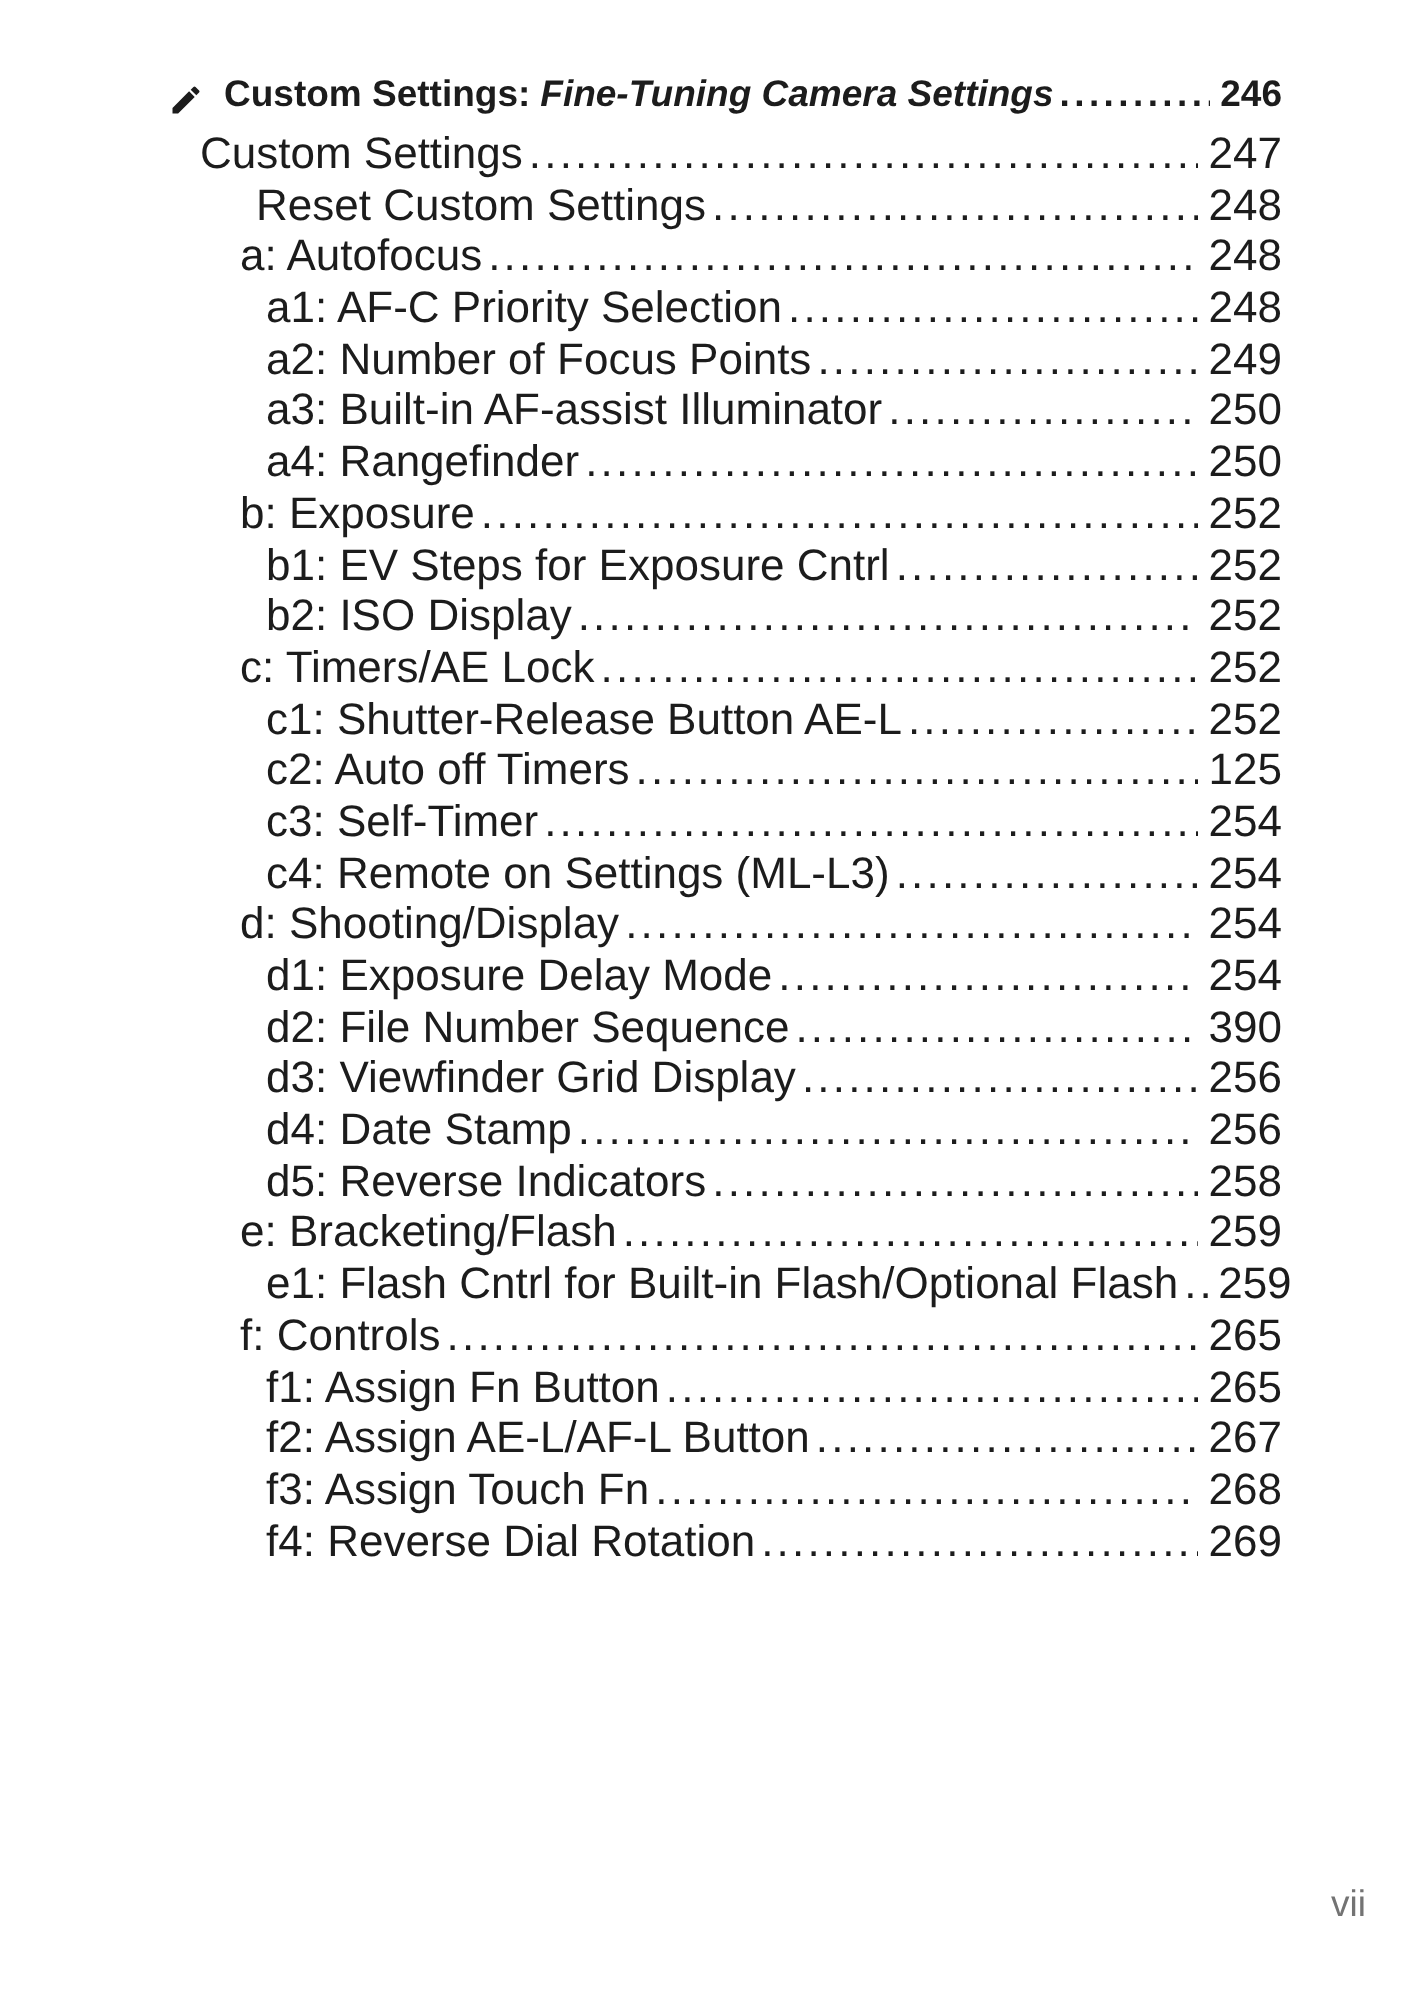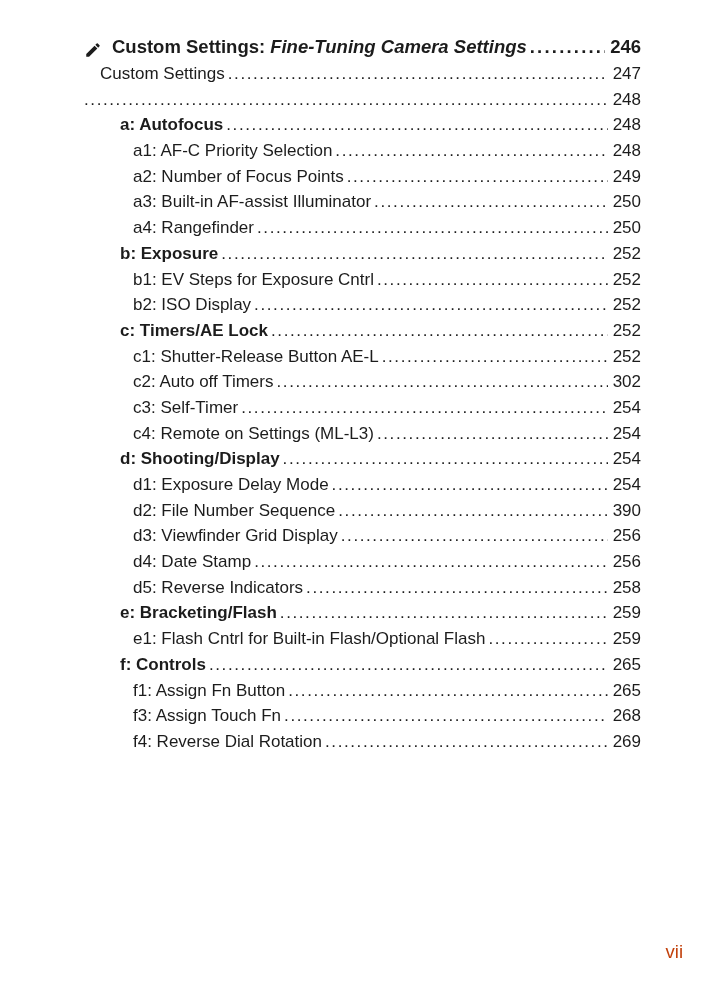--- a/index.html
+++ b/index.html
@@ -19,21 +19,21 @@
   .toc {
     position: absolute;
     left: 84px;
     top: 36px;
     width: 557px;
   }
   .toc-row {
     display: flex;
     align-items: baseline;
     height: 25.7px;
-    font-size: 17px;
+    font-size: 22px;
     white-space: nowrap;
   }
   .toc-row .title {
     flex: 0 0 auto;
     padding-right: 3px;
   }
   .toc-row .leader {
     flex: 1 1 auto;
     overflow: hidden;
     white-space: nowrap;
@@ -73,29 +73,29 @@
     transform: scaleX(0.93);
     transform-origin: left baseline;
   }
   .toc-heading .leader::after {
     letter-spacing: 2.2px;
     font-weight: bold;
   }
   
   .lvl-sub1   .title { padding-left: 16px; }
   .lvl-reset  .title { padding-left: 44px; }
-  .lvl-letter .title { padding-left: 36px; font-weight: bold; }
+  .lvl-letter .title { padding-left: 36px; }
   .lvl-num    .title { padding-left: 49px; }
 
   .footer-pagenum {
     position: absolute;
     right: 26px;
     top: 941px;
     font-size: 18.5px;
-    color: #c2410c;
+    color: #737373;
   }
 </style>
 </head>
 <body>
 
 <div class="page">
 
   <div class="toc">
 
     <div class="toc-row toc-heading">
@@ -109,20 +109,21 @@
       <span class="pagenum">246</span>
     </div>
 
     <div>
         <div class="toc-row lvl-sub1">
     <span class="title">Custom Settings</span>
     <span class="leader"></span>
     <span class="pagenum">247</span>
   </div>
         <div class="toc-row lvl-reset">
+    <span class="title">Reset Custom Settings</span>
     <span class="leader"></span>
     <span class="pagenum">248</span>
   </div>
         <div class="toc-row lvl-letter">
     <span class="title">a: Autofocus</span>
     <span class="leader"></span>
     <span class="pagenum">248</span>
   </div>
         <div class="toc-row lvl-num">
     <span class="title">a1: AF-C Priority Selection</span>
@@ -165,21 +166,21 @@
     <span class="pagenum">252</span>
   </div>
         <div class="toc-row lvl-num">
     <span class="title">c1: Shutter-Release Button AE-L</span>
     <span class="leader"></span>
     <span class="pagenum">252</span>
   </div>
         <div class="toc-row lvl-num">
     <span class="title">c2: Auto off Timers</span>
     <span class="leader"></span>
-    <span class="pagenum">302</span>
+    <span class="pagenum">125</span>
   </div>
         <div class="toc-row lvl-num">
     <span class="title">c3: Self-Timer</span>
     <span class="leader"></span>
     <span class="pagenum">254</span>
   </div>
         <div class="toc-row lvl-num">
     <span class="title">c4: Remote on Settings (ML-L3)</span>
     <span class="leader"></span>
     <span class="pagenum">254</span>
@@ -228,20 +229,25 @@
     <span class="title">f: Controls</span>
     <span class="leader"></span>
     <span class="pagenum">265</span>
   </div>
         <div class="toc-row lvl-num">
     <span class="title">f1: Assign Fn Button</span>
     <span class="leader"></span>
     <span class="pagenum">265</span>
   </div>
         <div class="toc-row lvl-num">
+    <span class="title">f2: Assign AE-L/AF-L Button</span>
+    <span class="leader"></span>
+    <span class="pagenum">267</span>
+  </div>
+        <div class="toc-row lvl-num">
     <span class="title">f3: Assign Touch Fn</span>
     <span class="leader"></span>
     <span class="pagenum">268</span>
   </div>
         <div class="toc-row lvl-num">
     <span class="title">f4: Reverse Dial Rotation</span>
     <span class="leader"></span>
     <span class="pagenum">269</span>
   </div>
       </div>

